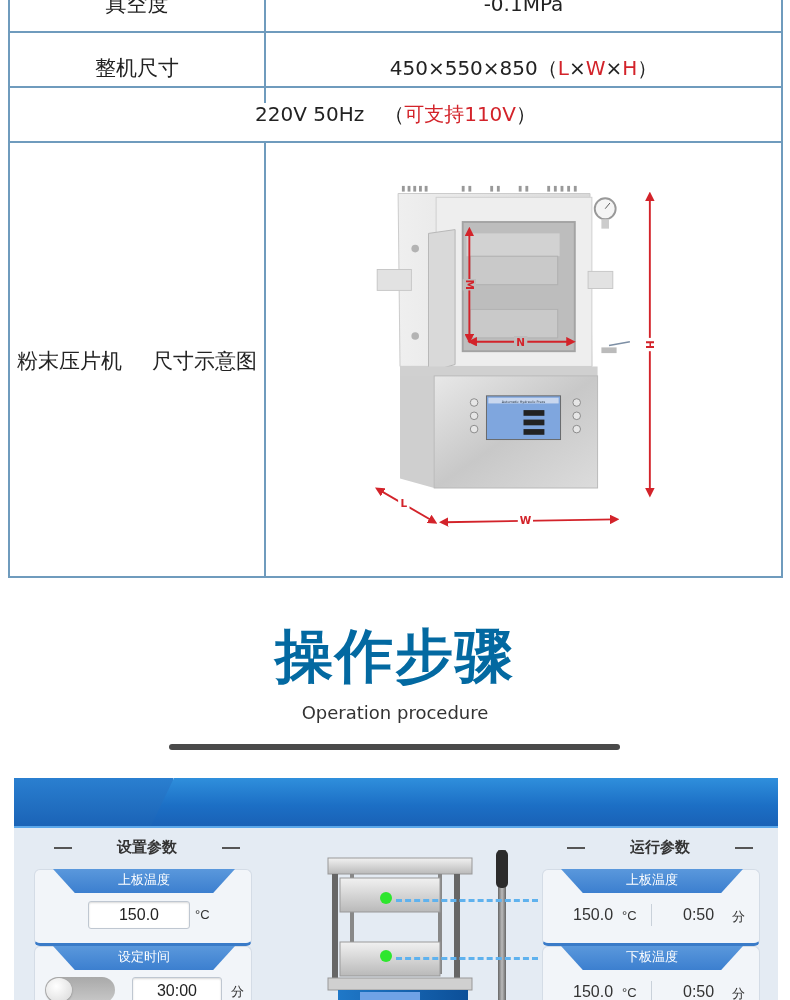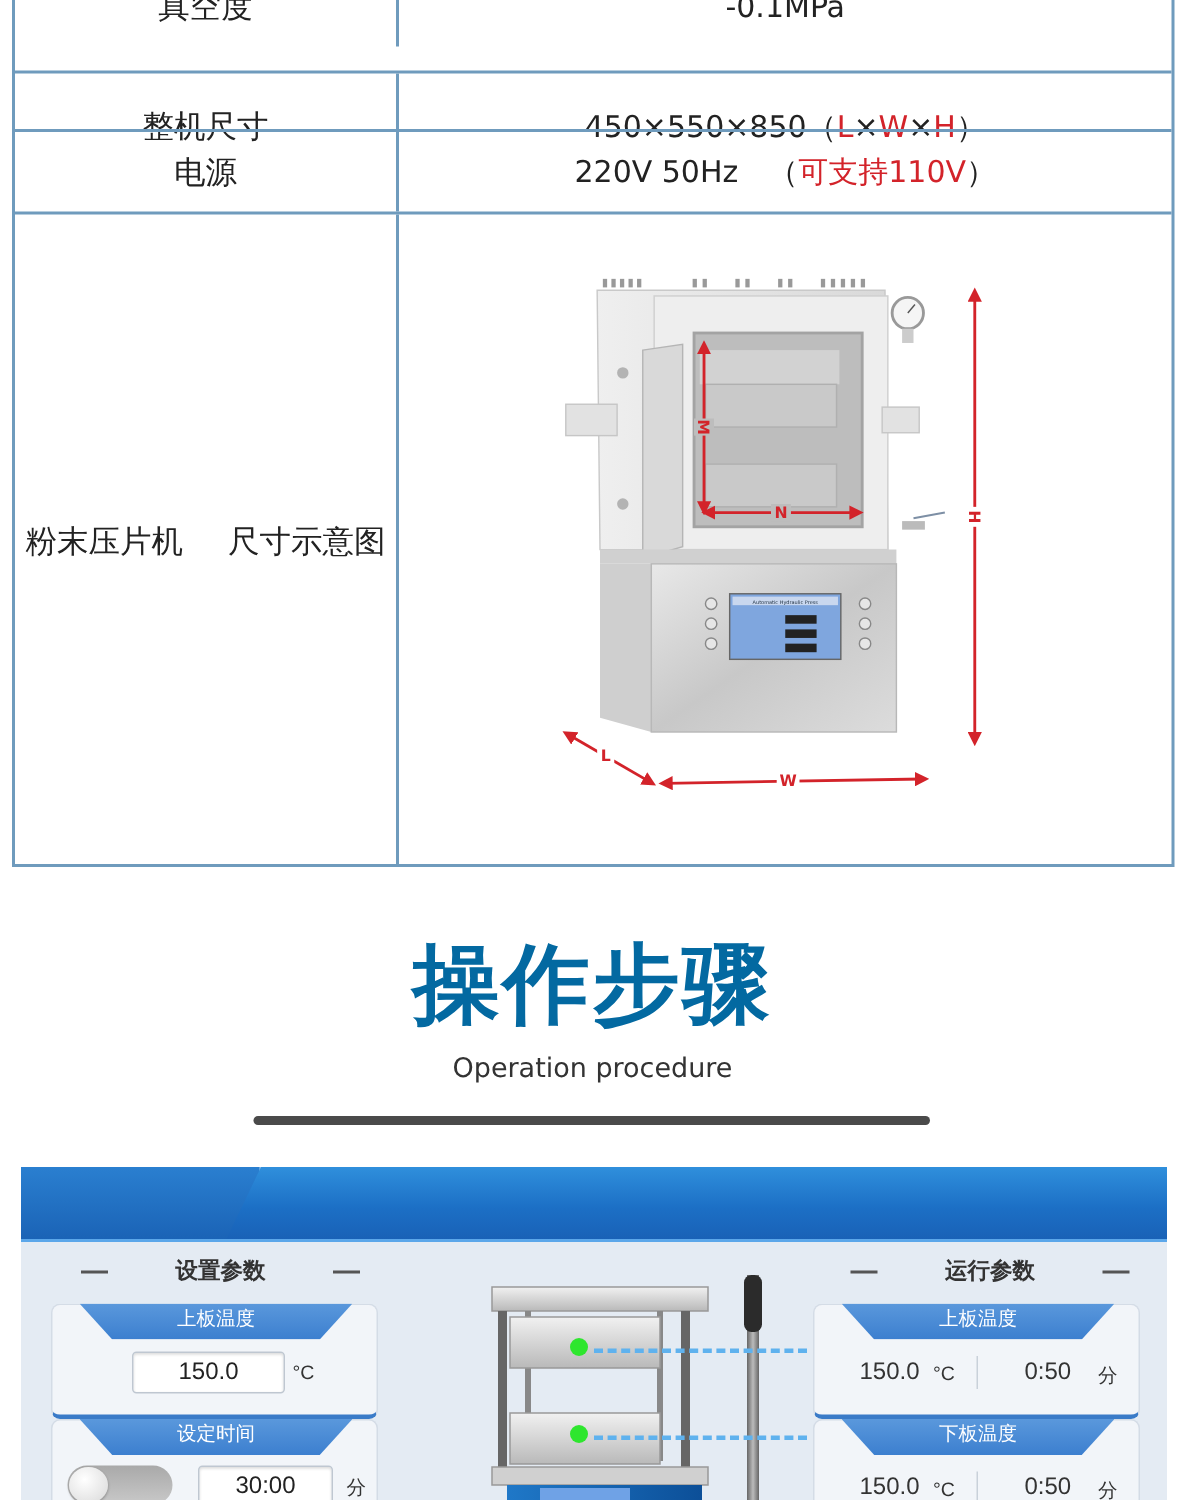--- a/index.html
+++ b/index.html
@@ -47,34 +47,33 @@
   .press { position: absolute; left: 306px; top: 72px; width: 160px; height: 150px; }
 </style>
 </head>
 <body>
 
 <div class="spec-table" style="height:604px;">
   <div class="row" style="top:0;height:55px;">
     <div class="cell-label">真空度</div>
     <div class="cell-value">-0.1MPa</div>
   </div>
-  <div class="row" style="top:55px;height:72px;margin-top:16px;">
+  <div class="row" style="top:55px;height:72px;">
     <div class="cell-label">整机尺寸</div>
     <div class="cell-value">
       <span>450×550×850（</span>
       <span class="red">L</span>
       <span>×</span>
       <span class="red">W</span>
       <span>×</span>
       <span class="red">H</span>
       <span>）</span>
     </div>
   </div>
   <div class="row" style="top:110px;height:55px;">
-    <div class="cell-label">电源</div>
     <div class="cell-value">
       <span>220V 50Hz　（</span>
       <span class="red">可支持110V</span>
       <span>）</span>
     </div>
   </div>
   <div class="row" style="top:165px;height:437px;">
     <div class="cell-label stack">
       <span>粉末压片机</span>
       <span>尺寸示意图</span>

